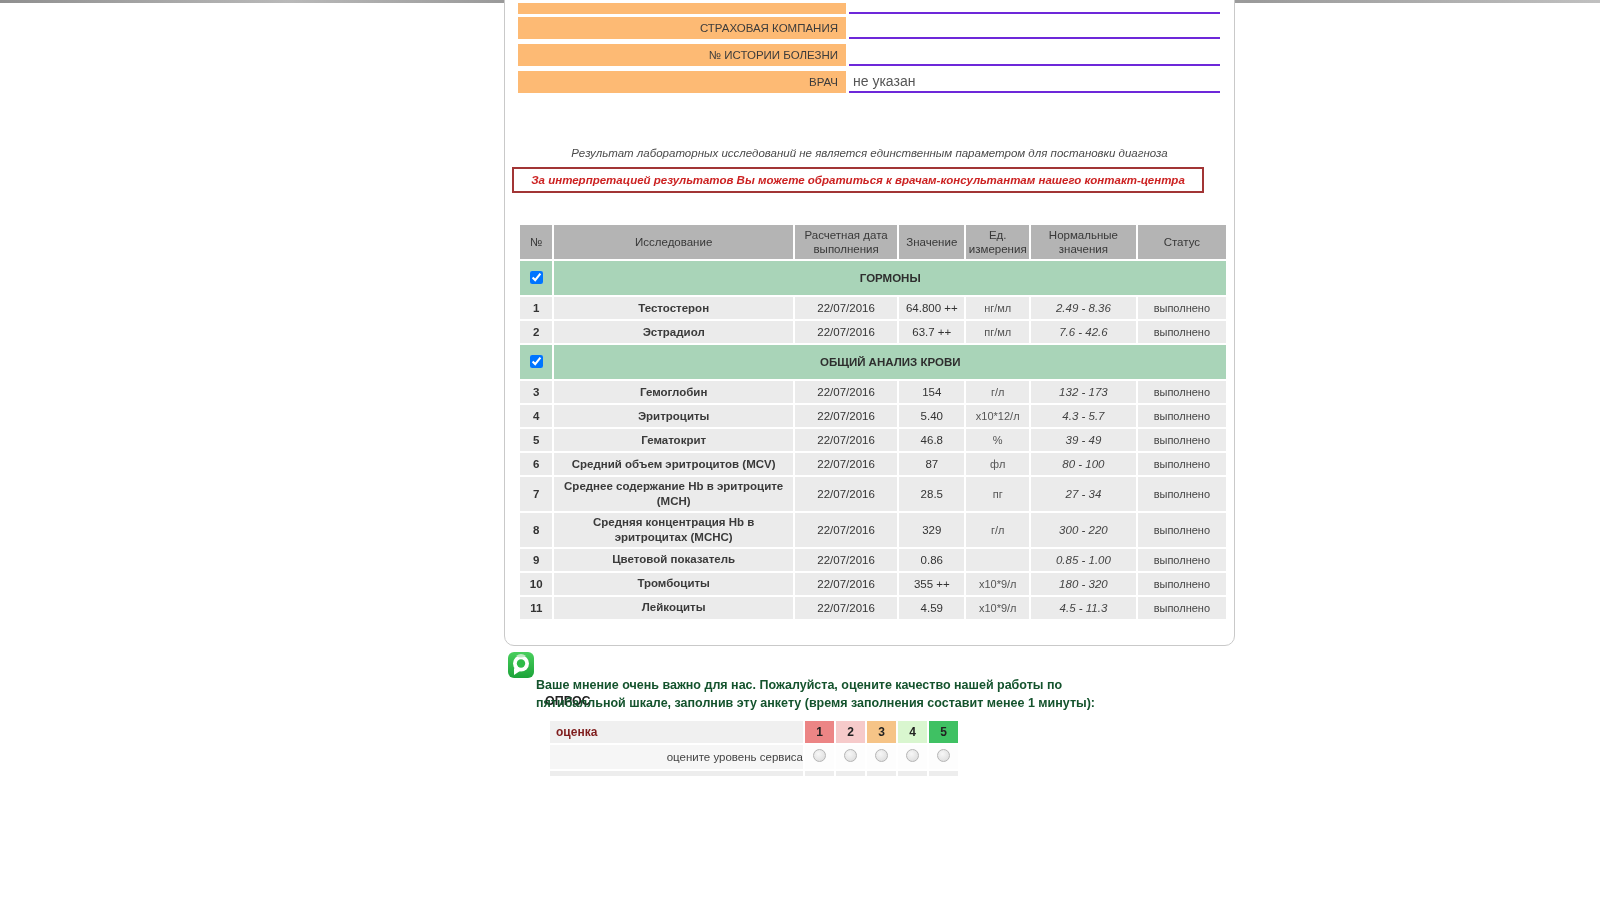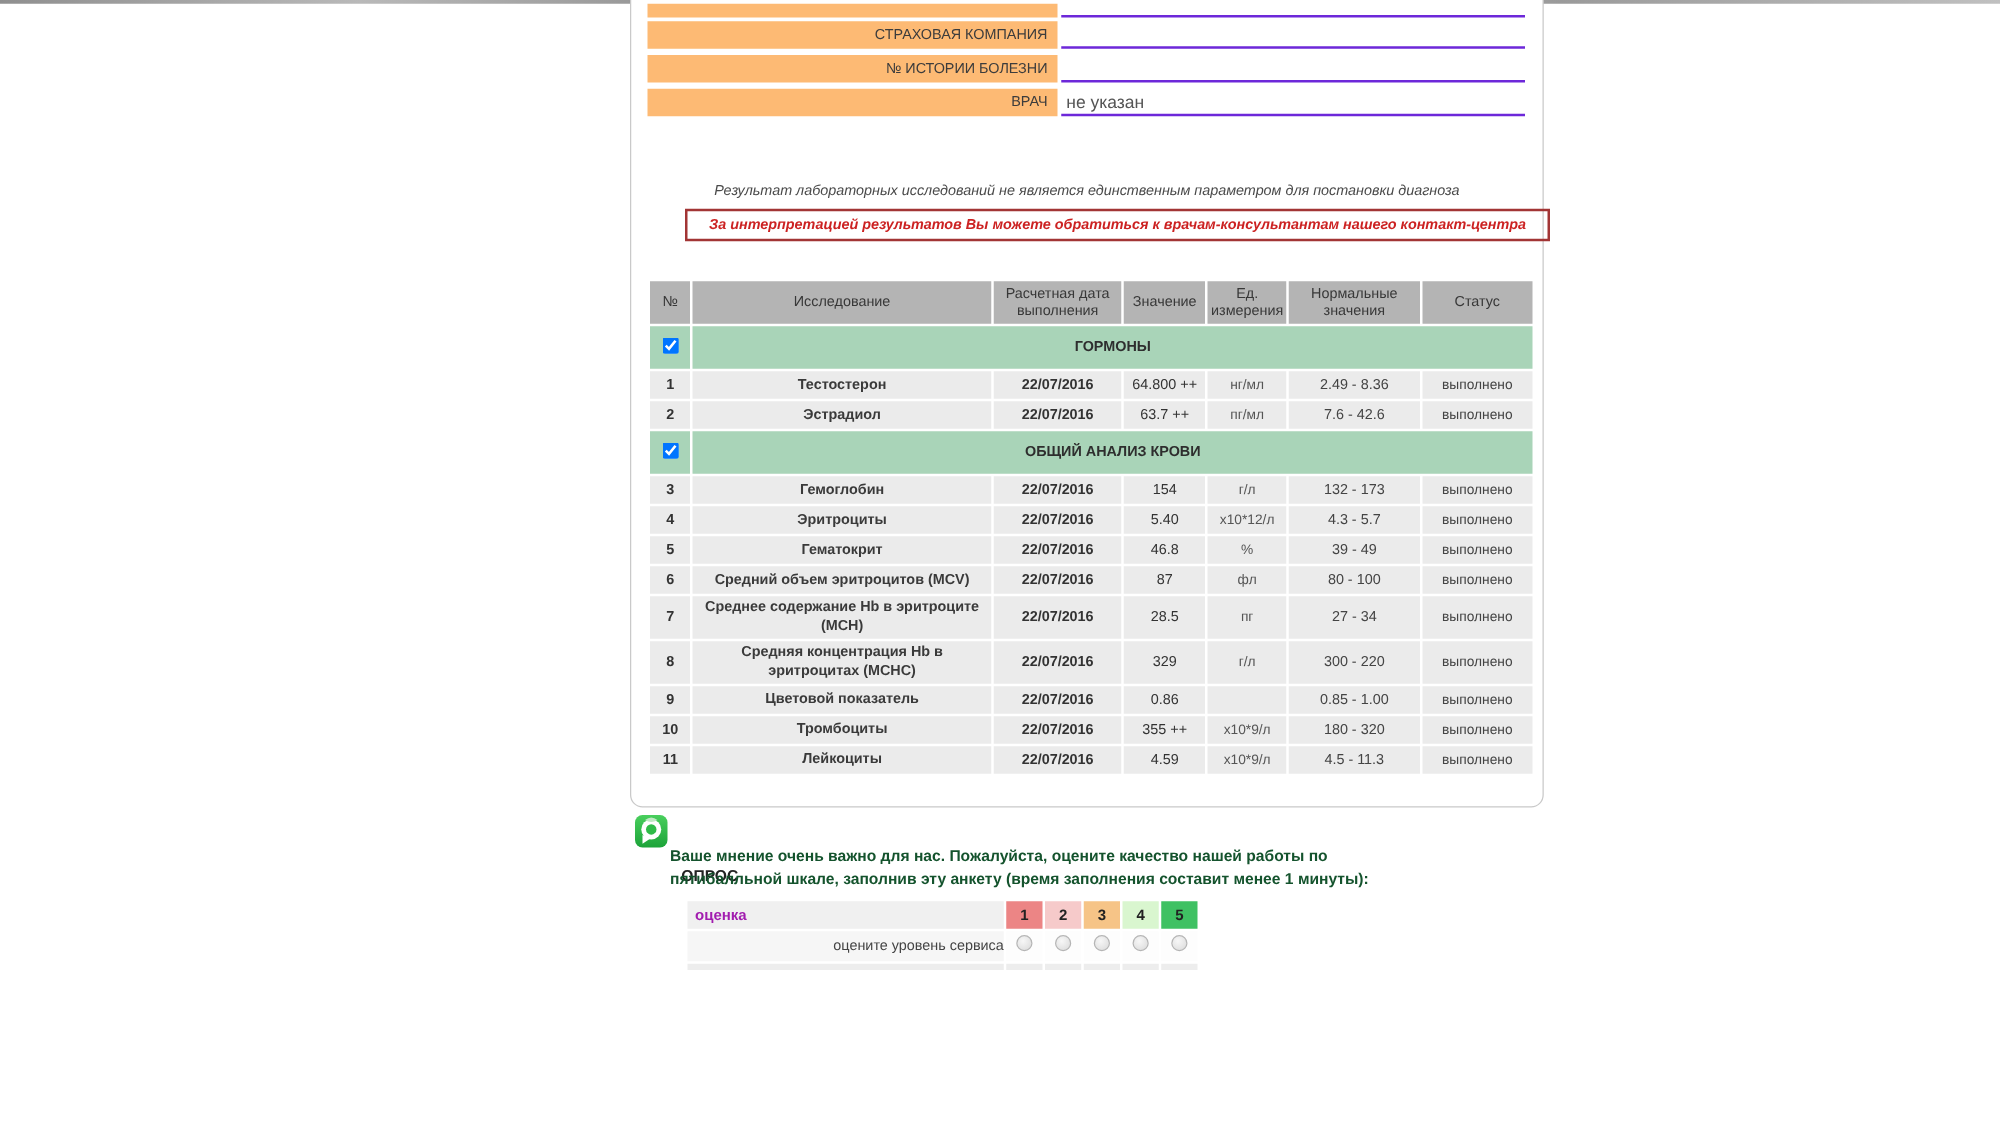--- a/index.html
+++ b/index.html
@@ -20,53 +20,53 @@
   .form-row.cut { height:11px; margin-bottom:3px; }
   .form-row .flabel { width:328px; background:#fdba74; color:#3c3c3c; font-size:11.5px;
     display:flex; align-items:center; justify-content:flex-end; padding-right:8px; }
   .form-row .fvalue { flex:1; margin-left:3px; border-bottom:2px solid #6d28d9;
     font-size:14px; color:#555; display:flex; align-items:center; padding-left:4px; }
 
   .disclaimer { position:absolute; left:0; top:160px; width:100%; text-align:center;
     font-size:11.5px; font-style:italic; color:#4a4a4a; }
 
   .consult-box { position:absolute; left:7px; top:180px; width:692px; height:26px;
-    border:2px solid #a23535; display:flex; align-items:center; justify-content:center;margin-left:36px; }
+    border:2px solid #a23535; display:flex; align-items:center; justify-content:center; }
   .consult-box span { font-size:11.5px; font-style:italic; font-weight:bold; color:#cc2222; }
 
   
   .results { position:absolute; left:13px; top:236px; width:710px;
     border-collapse:separate; border-spacing:2px; table-layout:fixed; }
   .results th { background:#b4b4b4; color:#383838; font-weight:400; font-size:11.5px;
     height:34px; text-align:center; vertical-align:middle; line-height:1.25; }
   .results td { background:#ebebeb; font-size:11.5px; text-align:center;
     vertical-align:middle; height:22px; padding:2px 3px; }
   .results tr.grp td { background:#a9d4b8; height:34px; }
   .results tr.grp td.grp-title { font-weight:bold; color:#2e2e2e; font-size:11.5px; }
   .results td.c-num  { font-weight:bold; color:#333; }
   .results td.c-name { font-weight:bold; color:#3a3a3a; line-height:1.3; }
-  .results td.c-date { font-weight:bold; color:#333; }
+  .results td.c-date { font-weight:normal; color:#333; }
   .results td.c-val  { color:#333; }
   .results td.c-val.hi { font-weight:normal; }
   .results td.c-unit { color:#555; font-size:11px; }
-  .results td.c-range{ color:#444; }
+  .results td.c-range{ color:#444;font-style:italic; }
   .results td.c-stat { color:#444; font-size:11px; }
   .results input[type=checkbox] { width:13px; height:13px; }
 
   
   .survey-icon { position:absolute; left:507px; top:651px; width:28px; height:28px; }
   .survey-title { position:absolute; left:545px; top:655px; font-size:12.5px;
     font-weight:bold; color:#222;margin-top:39px; }
   .survey-intro { position:absolute; left:536px; top:676px; width:585px;
     font-size:12.5px; font-weight:bold; color:#14532d; line-height:1.45; }
 
   .rating { position:absolute; left:548px; top:719px; border-collapse:separate; border-spacing:2px; }
   .rating td { text-align:center; vertical-align:middle; }
   .rating .q-head { width:253px; background:#f0f0f0; font-weight:bold; font-size:12px;
-    color:#a21caf; text-align:left; padding-left:6px; height:22px; }
+    color:#7f1d1d; text-align:left; padding-left:6px; height:22px; }
   .rating .s-cell { width:29px; height:22px; font-weight:bold; font-size:12px; color:#222; }
   .rating .q-label { background:#f6f6f6; font-size:11.5px; color:#444; text-align:right;
     padding-left:17px; height:24px; font-weight:400; }
   .rating .r-cell { background:#fdfdfd; height:24px; }
   .radio { display:inline-block; width:13px; height:13px; border-radius:50%;
     border:1px solid #b5b5b5; background:radial-gradient(circle at 40% 35%,#f7f7f7,#d9d9d9); cursor:pointer; }
   .rating .stub td { height:5px; background:#ededed; padding:0; }
 </style>
 </head>
 <body>

